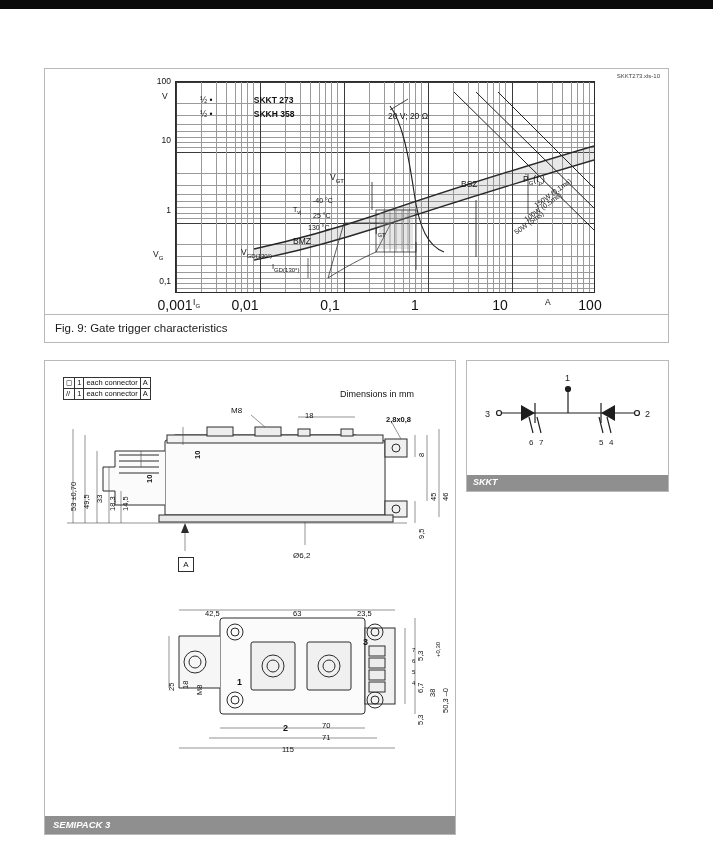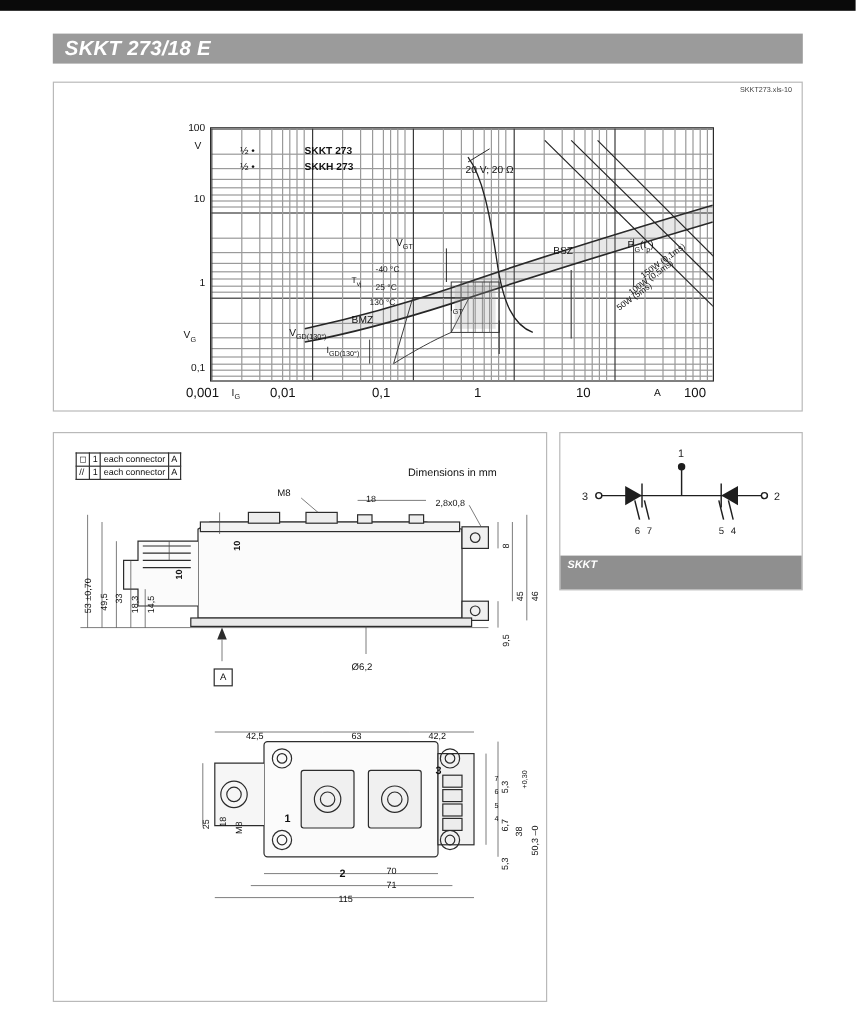--- a/index.html
+++ b/index.html
@@ -71,21 +71,21 @@
     position: absolute;
     right: 8px; top: 4px;
     font-size: 6px;
     color: #444;
   }
 
   
   .chart-wrap {
     position: absolute;
     left: 0; top: 0;
-    width: 625px; height: 246px; margin-top: 25px;
+    width: 625px; height: 246px;
   }
   .plot {
     position: absolute;
     left: 130px; top: 12px;
     width: 420px; height: 212px;
     border: 1px solid #2b2b2b;
     box-sizing: border-box;
     overflow: hidden;
     background: #fff;
   }
@@ -104,23 +104,23 @@
     text-align: right;
     width: 40px;
   }
   .ylab-unit {
     position: absolute;
     font-size: 8.5px;
     color: #111;
   }
   .xlab {
     position: absolute;
-    font-size: 11px;
+    font-size: 14px;
     color: #111;
-    text-align: left;
+    text-align: center;
     width: 40px;
   }
   .chart-note {
     position: absolute;
     font-size: 8.5px;
     color: #111;
     white-space: nowrap;
   }
   .chart-note b { font-weight: bold; padding-left: 39px; }
   .rot {
@@ -176,21 +176,21 @@
     position: absolute;
     left: 466px; top: 360px;
     width: 203px; height: 132px;
     background: #ffffff;
     border: 1px solid #b9b9b9;
     box-sizing: border-box;
   }
   .sch-band {
     position: absolute;
     left: 0; bottom: 0;
-    width: 100%; height: 28px;
+    width: 100%; height: 16px;
     background: #8f8f8f;
   }
   .sch-band span {
     position: absolute;
     left: 6px; top: 2px;
     font-size: 9px;
     font-weight: bold;
     color: #fff;
     font-style: italic;
   }
@@ -209,23 +209,20 @@
     white-space: nowrap;
   }
 </style>
 </head>
 <body>
 
 <div class="page">
 
   <div class="top-bar"></div>
 
-  <div class="title-band">
-    <div class="title-text">SKKT 273/18 E</div>
-  </div>
 
   <div class="fig-panel">
     <div class="fig-code">SKKT273.xls-10</div>
 
     <div class="chart-wrap">
 
       <div class="ylab" style="left:86px; top:7px;">100</div>
       <div class="ylab-unit" style="left:117px; top:22px;">V</div>
       <div class="ylab" style="left:86px; top:66px;">10</div>
       <div class="ylab" style="left:86px; top:136px;">1</div>
@@ -346,21 +343,21 @@
 
           <line x1="196" y1="100" x2="196" y2="128" stroke="#222" stroke-width="0.8"></line>
 
           <line x1="132" y1="176" x2="132" y2="196" stroke="#222" stroke-width="0.7"></line>
 
           <line x1="300" y1="118" x2="300" y2="175" stroke="#444" stroke-width="1"></line>
         </svg>
       </div>
 
       <div class="chart-note" style="left:155px; top:26px;">½ • <b>SKKT 273</b></div>
-      <div class="chart-note" style="left:155px; top:40px;">½ • <b>SKKH 273</b></div>
+      <div class="chart-note" style="left:155px; top:40px;">½ • <b>SKKH 358</b></div>
 
       <div class="chart-note" style="left:343px; top:42px;">20 V; 20 Ω</div>
 
       <div class="chart-note rot" style="left:488px; top:134px; transform:rotate(-36deg); font-size:7px;">150W (0,1ms)</div>
       <div class="chart-note rot" style="left:478px; top:148px; transform:rotate(-36deg); font-size:7px;">100W (0,5ms)</div>
       <div class="chart-note rot" style="left:468px; top:161px; transform:rotate(-36deg); font-size:7px;">50W (5ms)</div>
 
       <div class="chart-note" style="left:416px; top:110px;">BSZ</div>
       <div class="chart-note" style="left:248px; top:167px;">BMZ</div>
 
@@ -369,20 +366,23 @@
       <div class="chart-note" style="left:227px; top:193px; font-size:7.5px;">I<sub style="font-size:6px;">GD(130°)</sub></div>
       <div class="chart-note" style="left:330px; top:157px;">I<sub style="font-size:6px;">GT</sub></div>
       <div class="chart-note" style="left:478px; top:105px;">Ṗ<sub style="font-size:6px;">G</sub>(t<sub style="font-size:6px;">p</sub>)</div>
 
       <div class="chart-note" style="left:268px; top:128px; font-size:7px;">-40 °C</div>
       <div class="chart-note" style="left:268px; top:143px; font-size:7px;">25 °C</div>
       <div class="chart-note" style="left:263px; top:155px; font-size:7px;">130 °C</div>
       <div class="chart-note" style="left:248px; top:137px; font-size:7px;">T<sub style="font-size:5.5px;">vj</sub></div>
     </div>
 
+    <div class="fig-caption">
+      <span>Fig. 9: Gate trigger characteristics</span>
+    </div>
   </div>
 
   <div class="dim-panel">
 
     <table class="tbl" style="left:18px; top:16px;">
       <tbody>
           <tr>
         <td>◻</td>
         <td>1</td>
         <td>each connector</td>
@@ -457,21 +457,21 @@
     </svg>
 
     <div class="tiny rot" style="left:24px; top:150px; transform:rotate(-90deg); transform-origin:left top;">53 ±0,70</div>
     <div class="tiny rot" style="left:37px; top:148px; transform:rotate(-90deg); transform-origin:left top;">49,5</div>
     <div class="tiny rot" style="left:50px; top:142px; transform:rotate(-90deg); transform-origin:left top;">33</div>
     <div class="tiny rot" style="left:63px; top:150px; transform:rotate(-90deg); transform-origin:left top;">18,3</div>
     <div class="tiny rot" style="left:76px; top:150px; transform:rotate(-90deg); transform-origin:left top;">14,5</div>
     <div class="tiny rot bold-num" style="left:100px; top:122px; transform:rotate(-90deg); transform-origin:left top;">10</div>
     <div class="tiny rot bold-num" style="left:148px; top:98px; transform:rotate(-90deg); transform-origin:left top;">10</div>
     <div class="tiny" style="left:260px; top:50px;">18</div>
-    <div class="tiny" style="left:318px; top:54px;">2,8x0,8</div>
+    <div class="tiny" style="left:341px; top:54px;font-weight:bold;">2,8x0,8</div>
     <div class="tiny rot" style="left:372px; top:96px; transform:rotate(-90deg); transform-origin:left top;">8</div>
     <div class="tiny rot" style="left:384px; top:140px; transform:rotate(-90deg); transform-origin:left top;">45</div>
     <div class="tiny rot" style="left:396px; top:140px; transform:rotate(-90deg); transform-origin:left top;">46</div>
     <div class="tiny rot" style="left:372px; top:178px; transform:rotate(-90deg); transform-origin:left top;">9,5</div>
     <div class="tiny8" style="left:248px; top:190px;">Ø6,2</div>
     <div class="tiny8" style="left:186px; top:45px;">M8</div>
     <div style="position:absolute; left:133px; top:196px; width:14px; height:13px; border:1px solid #2c2c2c; font-size:8px; text-align:center; line-height:13px; color:#111;">A</div>
 
     <svg style="position:absolute; left:120px; top:245px;" width="260" height="150" viewBox="0 0 260 150">
       <g stroke="#2c2c2c" fill="none" stroke-width="1">
@@ -517,21 +517,21 @@
         <line x1="44" y1="132" x2="212" y2="132"></line>
         <line x1="14" y1="142" x2="230" y2="142"></line>
 
         <line x1="240" y1="22" x2="240" y2="98"></line>
         <line x1="250" y1="12" x2="250" y2="108"></line>
       </g>
     </svg>
 
     <div class="tiny" style="left:160px; top:248px;">42,5</div>
     <div class="tiny" style="left:248px; top:248px;">63</div>
-    <div class="tiny" style="left:312px; top:248px;">42,2</div>
+    <div class="tiny" style="left:312px; top:248px;">23,5</div>
     <div class="tiny rot" style="left:122px; top:330px; transform:rotate(-90deg); transform-origin:left top;">25</div>
     <div class="tiny rot" style="left:136px; top:328px; transform:rotate(-90deg); transform-origin:left top;">18</div>
     <div class="tiny rot" style="left:150px; top:334px; transform:rotate(-90deg); transform-origin:left top;">M8</div>
     <div class="tiny" style="left:277px; top:360px;">70</div>
     <div class="tiny" style="left:277px; top:372px;">71</div>
     <div class="tiny" style="left:237px; top:384px;">115</div>
     <div class="tiny rot" style="left:371px; top:300px; transform:rotate(-90deg); transform-origin:left top;">5,3</div>
     <div class="tiny rot" style="left:371px; top:332px; transform:rotate(-90deg); transform-origin:left top;">6,7</div>
     <div class="tiny rot" style="left:371px; top:364px; transform:rotate(-90deg); transform-origin:left top;">5,3</div>
     <div class="tiny rot" style="left:383px; top:336px; transform:rotate(-90deg); transform-origin:left top;">38</div>
@@ -539,20 +539,23 @@
     <div class="tiny rot" style="left:390px; top:296px; transform:rotate(-90deg); transform-origin:left top; font-size:6px;">+0,30</div>
 
     <div class="tiny9 bold-num" style="left:192px; top:316px;">1</div>
     <div class="tiny9 bold-num" style="left:238px; top:362px;">2</div>
     <div class="tiny9 bold-num" style="left:318px; top:276px;">3</div>
     <div class="tiny" style="left:367px; top:286px; font-size:6px;">7</div>
     <div class="tiny" style="left:367px; top:297px; font-size:6px;">6</div>
     <div class="tiny" style="left:367px; top:308px; font-size:6px;">5</div>
     <div class="tiny" style="left:367px; top:319px; font-size:6px;">4</div>
 
+    <div class="dim-band">
+      <span>SEMIPACK 3</span>
+    </div>
   </div>
 
   <div class="sch-panel">
     <svg style="position:absolute; left:6px; top:6px;" width="190" height="104" viewBox="0 0 190 104">
       <g stroke="#1e1e1e" fill="none" stroke-width="1.2">
 
         <line x1="95" y1="24" x2="95" y2="46"></line>
         <circle cx="95" cy="22" r="2.5" fill="#1e1e1e"></circle>
 
         <line x1="28" y1="46" x2="162" y2="46"></line>

